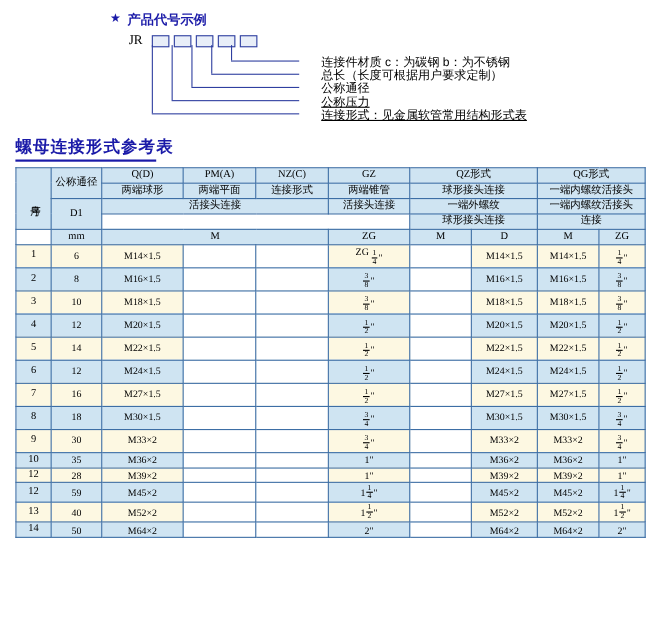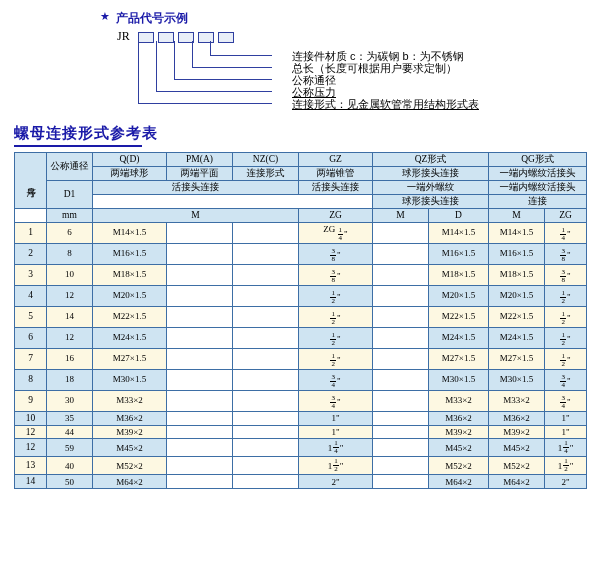--- a/index.html
+++ b/index.html
@@ -485,21 +485,21 @@
           <td class="empty"></td>
           <td class="empty"></td>
           <td>1"</td>
           <td class="empty"></td>
           <td>M36×2</td>
           <td>M36×2</td>
           <td>1"</td>
         </tr>
         <tr class="row-a">
           <td class="seq">12</td>
-          <td>44</td>
+          <td>28</td>
           <td>M39×2</td>
           <td class="empty"></td>
           <td class="empty"></td>
           <td>1"</td>
           <td class="empty"></td>
           <td>M39×2</td>
           <td>M39×2</td>
           <td>1"</td>
         </tr>
         <tr class="row-b">

